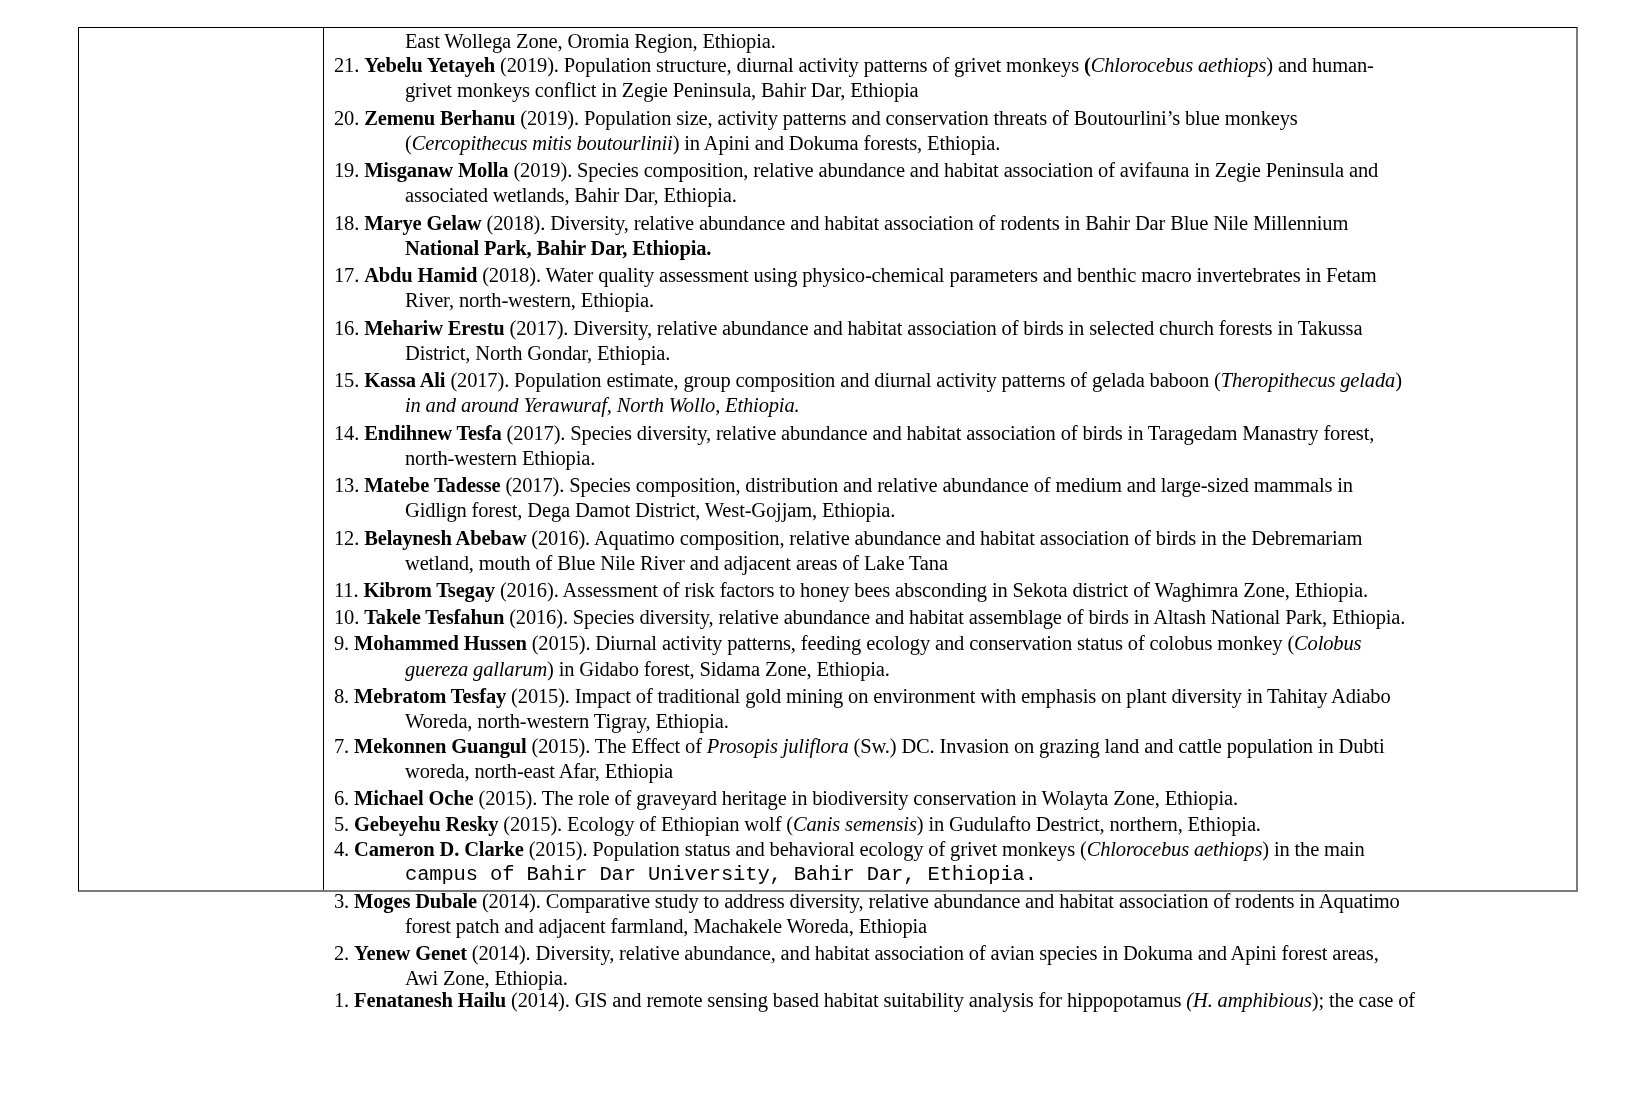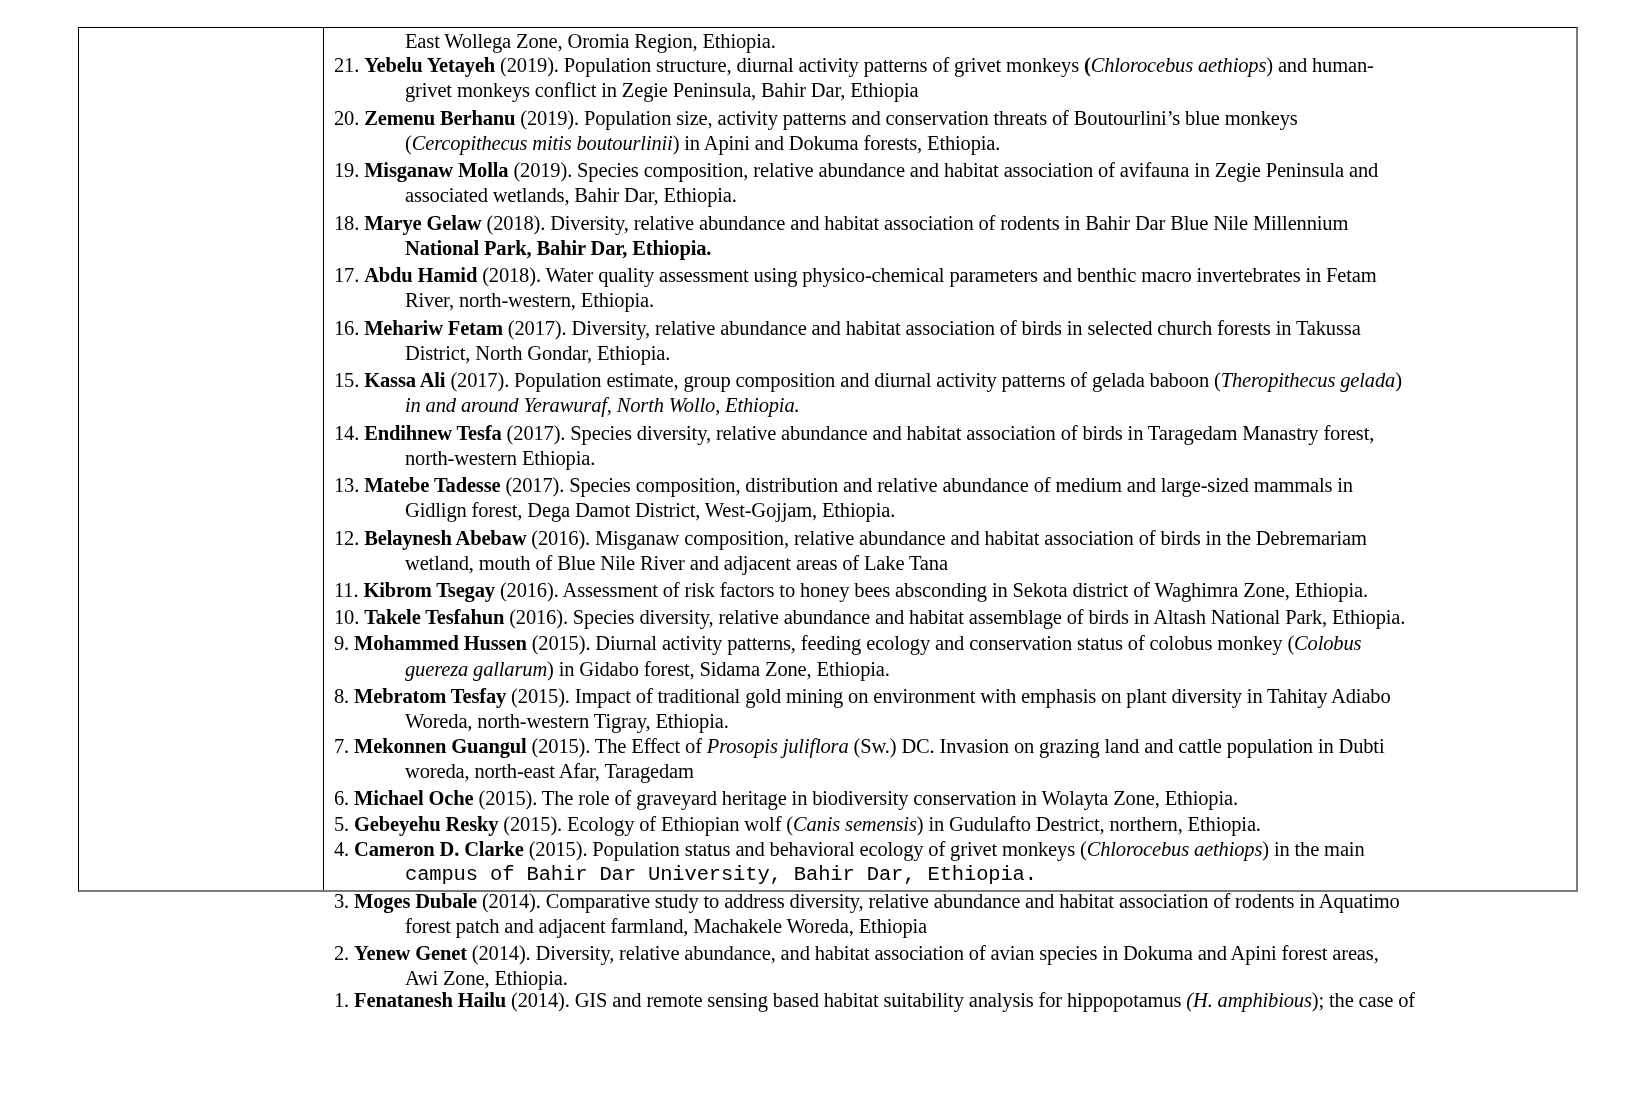--- a/index.html
+++ b/index.html
@@ -27,38 +27,38 @@
     <div class="line" style="top: 24px; left: 10px;"><span>21. </span><span class="name">Yebelu Yetayeh</span><span> (2019). </span><span>Population structure, diurnal activity patterns of grivet monkeys </span><span style="font-weight: bold;">(</span><i>Chlorocebus aethiops</i><span>) and human-</span></div>
         <div class="line" style="top: 49px; left: 81px;"><span>grivet monkeys conflict in Zegie Peninsula, Bahir Dar, Ethiopia</span></div>
         <div class="line" style="top: 77px; left: 10px;"><span>20. </span><span class="name">Zemenu Berhanu</span><span> (2019). </span><span>Population size, activity patterns and conservation threats of Boutourlini’s blue monkeys</span></div>
         <div class="line" style="top: 102px; left: 81px;"><span>(</span><i>Cercopithecus mitis boutourlinii</i><span>) in Apini and Dokuma forests, Ethiopia.</span></div>
         <div class="line" style="top: 129px; left: 10px;"><span>19. </span><span class="name">Misganaw Molla</span><span> (2019). </span><span>Species composition, relative abundance and habitat association of avifauna in Zegie Peninsula and</span></div>
         <div class="line" style="top: 154px; left: 81px;"><span>associated wetlands, Bahir Dar, Ethiopia.</span></div>
         <div class="line" style="top: 182px; left: 10px;"><span>18. </span><span class="name">Marye Gelaw</span><span> (2018). </span><span>Diversity, relative abundance and habitat association of rodents in Bahir Dar Blue Nile Millennium</span></div>
         <div class="line" style="top: 207px; left: 81px; font-weight: bold;"><span>National Park, Bahir Dar, Ethiopia.</span></div>
         <div class="line" style="top: 234px; left: 10px;"><span>17. </span><span class="name">Abdu Hamid</span><span> (2018). </span><span>Water quality assessment using physico-chemical parameters and benthic macro invertebrates in Fetam</span></div>
         <div class="line" style="top: 259px; left: 81px;"><span>River, north-western, Ethiopia.</span></div>
-        <div class="line" style="top: 287px; left: 10px;"><span>16. </span><span class="name">Mehariw Fetam</span><span> (2017). </span><span>Diversity, relative abundance and habitat association of birds in selected church forests in Takussa</span></div>
+        <div class="line" style="top: 287px; left: 10px;"><span>16. </span><span class="name">Mehariw Erestu</span><span> (2017). </span><span>Diversity, relative abundance and habitat association of birds in selected church forests in Takussa</span></div>
         <div class="line" style="top: 312px; left: 81px;"><span>District, North Gondar, Ethiopia.</span></div>
         <div class="line" style="top: 339px; left: 10px;"><span>15. </span><span class="name">Kassa Ali</span><span> (2017). </span><span>Population estimate, group composition and diurnal activity patterns of gelada baboon (</span><i>Theropithecus gelada</i><span>)</span></div>
         <div class="line" style="top: 364px; left: 81px; font-style: italic;"><span>in and around Yerawuraf, North Wollo, Ethiopia.</span></div>
         <div class="line" style="top: 392px; left: 10px;"><span>14. </span><span class="name">Endihnew Tesfa</span><span> (2017). </span><span>Species diversity, relative abundance and habitat association of birds in Taragedam Manastry forest,</span></div>
         <div class="line" style="top: 417px; left: 81px;"><span>north-western Ethiopia.</span></div>
         <div class="line" style="top: 444px; left: 10px;"><span>13. </span><span class="name">Matebe Tadesse</span><span> (2017). </span><span>Species composition, distribution and relative abundance of medium and large-sized mammals in</span></div>
         <div class="line" style="top: 469px; left: 81px;"><span>Gidlign forest, Dega Damot District, West-Gojjam, Ethiopia.</span></div>
-        <div class="line" style="top: 497px; left: 10px;"><span>12. </span><span class="name">Belaynesh Abebaw</span><span> (2016). </span><span>Misganaw composition, relative abundance and habitat association of birds in the Debremariam</span></div>
+        <div class="line" style="top: 497px; left: 10px;"><span>12. </span><span class="name">Belaynesh Abebaw</span><span> (2016). </span><span>Aquatimo composition, relative abundance and habitat association of birds in the Debremariam</span></div>
         <div class="line" style="top: 522px; left: 81px;"><span>wetland, mouth of Blue Nile River and adjacent areas of Lake Tana</span></div>
         <div class="line" style="top: 549px; left: 10px;"><span>11. </span><span class="name">Kibrom Tsegay</span><span> (2016). </span><span>Assessment of risk factors to honey bees absconding in Sekota district of Waghimra Zone, Ethiopia.</span></div>
         <div class="line" style="top: 576px; left: 10px;"><span>10. </span><span class="name">Takele Tesfahun</span><span> (2016). </span><span>Species diversity, relative abundance and habitat assemblage of birds in Altash National Park, Ethiopia.</span></div>
         <div class="line" style="top: 602px; left: 10px;"><span>9. </span><span class="name">Mohammed Hussen</span><span> (2015). </span><span>Diurnal activity patterns, feeding ecology and conservation status of colobus monkey (</span><i>Colobus</i></div>
         <div class="line" style="top: 628px; left: 81px;"><i>guereza gallarum</i><span>) in Gidabo forest, Sidama Zone, Ethiopia.</span></div>
         <div class="line" style="top: 655px; left: 10px;"><span>8. </span><span class="name">Mebratom Tesfay</span><span> (2015). </span><span>Impact of traditional gold mining on environment with emphasis on plant diversity in Tahitay Adiabo</span></div>
         <div class="line" style="top: 680px; left: 81px;"><span>Woreda, north-western Tigray, Ethiopia.</span></div>
         <div class="line" style="top: 705px; left: 10px;"><span>7. </span><span class="name">Mekonnen Guangul</span><span> (2015). </span><span>The Effect of </span><i>Prosopis juliflora</i><span> (Sw.) DC. Invasion on grazing land and cattle population in Dubti</span></div>
-        <div class="line" style="top: 730px; left: 81px;"><span>woreda, north-east Afar, Taragedam</span></div>
+        <div class="line" style="top: 730px; left: 81px;"><span>woreda, north-east Afar, Ethiopia</span></div>
         <div class="line" style="top: 757px; left: 10px;"><span>6. </span><span class="name">Michael Oche</span><span> (2015). </span><span>The role of graveyard heritage in biodiversity conservation in Wolayta Zone, Ethiopia.</span></div>
         <div class="line" style="top: 783px; left: 10px;"><span>5. </span><span class="name">Gebeyehu Resky</span><span> (2015). </span><span>Ecology of Ethiopian wolf (</span><i>Canis semensis</i><span>) in Gudulafto Destrict, northern, Ethiopia.</span></div>
         <div class="line" style="top: 808px; left: 10px;"><span>4. </span><span class="name">Cameron D. Clarke</span><span> (2015). </span><span>Population status and behavioral ecology of grivet monkeys (</span><i>Chlorocebus aethiops</i><span>) in the main</span></div>
         <div class="line" style="top: 834px; left: 81px; font-family: Liberation Mono, monospace;"><span>campus of Bahir Dar University, Bahir Dar, Ethiopia.</span></div>
         <div class="line" style="top: 860px; left: 10px;"><span>3. </span><span class="name">Moges Dubale</span><span> (2014). </span><span>Comparative study to address diversity, relative abundance and habitat association of rodents in Aquatimo</span></div>
         <div class="line" style="top: 885px; left: 81px;"><span>forest patch and adjacent farmland, Machakele Woreda, Ethiopia</span></div>
         <div class="line" style="top: 912px; left: 10px;"><span>2. </span><span class="name">Yenew Genet</span><span> (2014). </span><span>Diversity, relative abundance, and habitat association of avian species in Dokuma and Apini forest areas,</span></div>
         <div class="line" style="top: 937px; left: 81px;"><span>Awi Zone, Ethiopia.</span></div>
         <div class="line" style="top: 959px; left: 10px;"><span>1. </span><span class="name">Fenatanesh Hailu</span><span> (2014). </span><span>GIS and remote sensing based habitat suitability analysis for hippopotamus </span><i>(H. amphibious</i><span>); the case of</span></div>
       </div>

